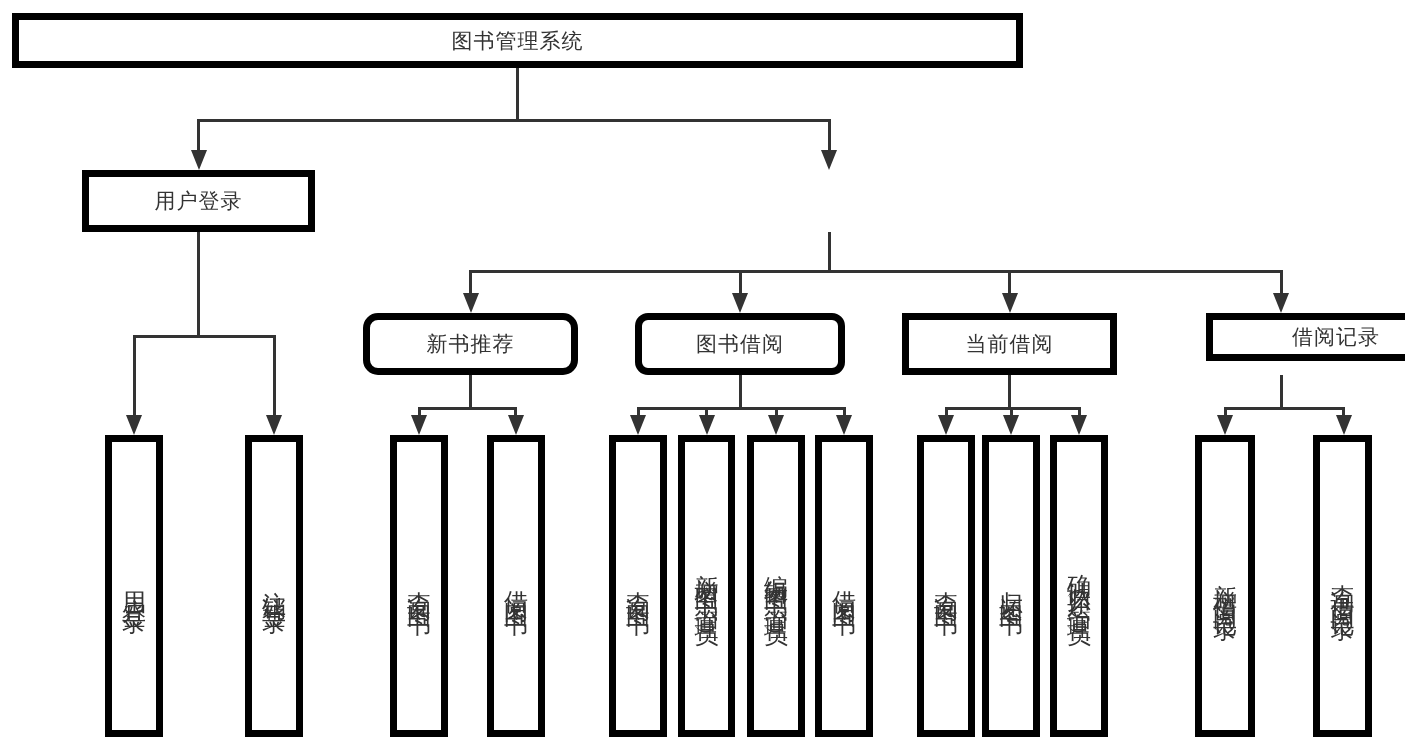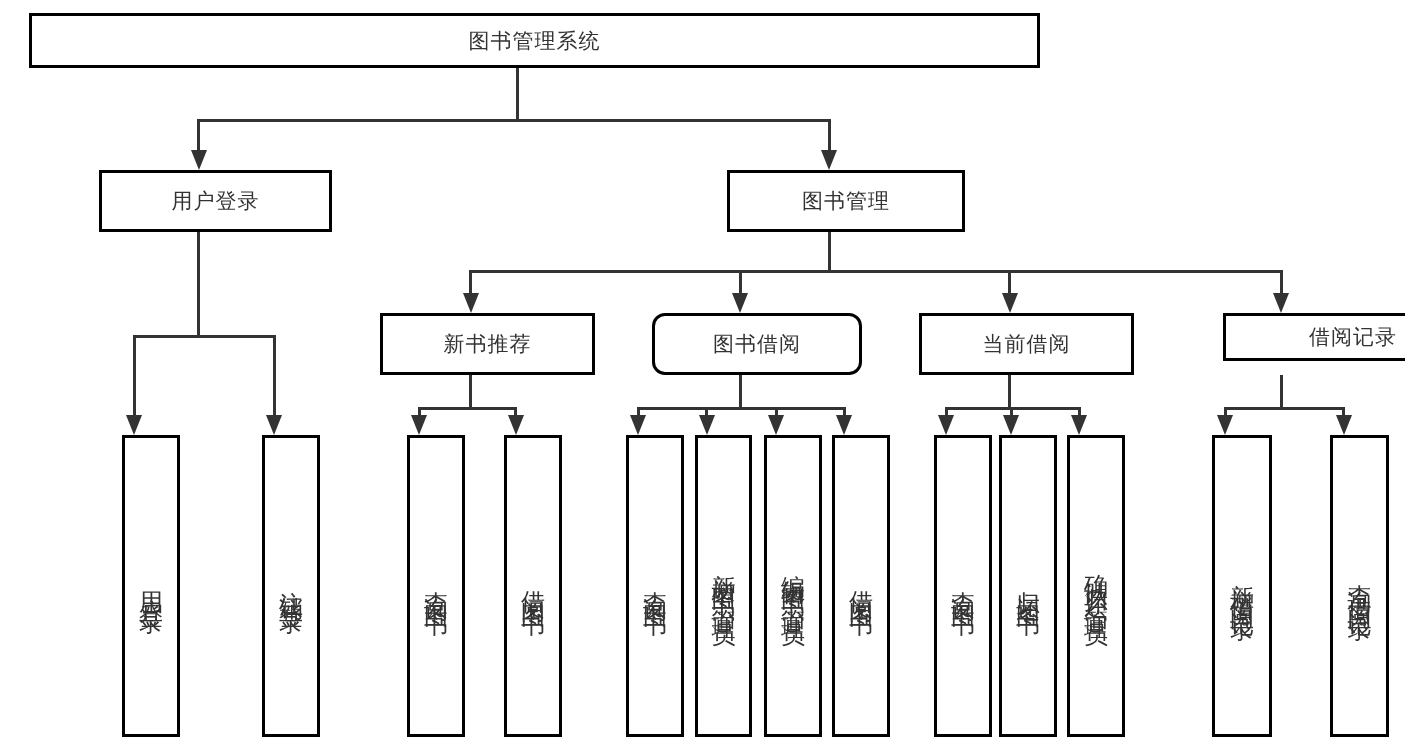--- a/index.html
+++ b/index.html
@@ -7,27 +7,26 @@
     position: relative;
     width: 1405px;
     height: 747px;
     background: #ffffff;
     font-family: "Liberation Sans", "DejaVu Sans", sans-serif;
     overflow: hidden;
   }
   .node {
     position: absolute;
     box-sizing: border-box;
-    border: 3px solid #000000;
+    border: 7px solid #000000;
     background: #ffffff;
     display: flex;
     align-items: center;
     justify-content: center;
     color: #333333;
-    margin-left: 17px;
   }
   .node .lbl {
     font-size: 21px;
     letter-spacing: 1px;
     white-space: nowrap;
   }
   .node.v .lbl {
     writing-mode: vertical-rl;
     text-orientation: mixed;
     font-size: 24px;
@@ -113,25 +112,22 @@
       <div class="arrowhead" style="left: 1335.5px; top: 415px; border-top-color: rgb(51, 51, 51);"></div>
     </div>
 
   <div class="node" style="left:12px;top:13px;width:1011px;height:55px;">
     <span class="lbl">图书管理系统</span>
   </div>
 
   <div class="node" style="left:82px;top:170px;width:233px;height:62px;">
     <span class="lbl">用户登录</span>
   </div>
-  <div class="node" style="left:710px;top:170px;width:238px;height:62px;">
-    <span class="lbl">图书管理</span>
-  </div>
 
-  <div class="node" style="left:363px;top:313px;width:215px;height:62px;">
+  <div class="node" style="left:363px;top:313px;width:215px;height:62px;border-radius:15px;">
     <span class="lbl">新书推荐</span>
   </div>
   <div class="node" style="left:635px;top:313px;width:210px;height:62px;border-radius:13px;">
     <span class="lbl">图书借阅</span>
   </div>
   <div class="node" style="left:902px;top:313px;width:215px;height:62px;">
     <span class="lbl">当前借阅</span>
   </div>
   <div class="node" style="left:1206px;top:313px;width:216px;height:48px;padding-left:44px;">
     <span class="lbl">借阅记录</span>

